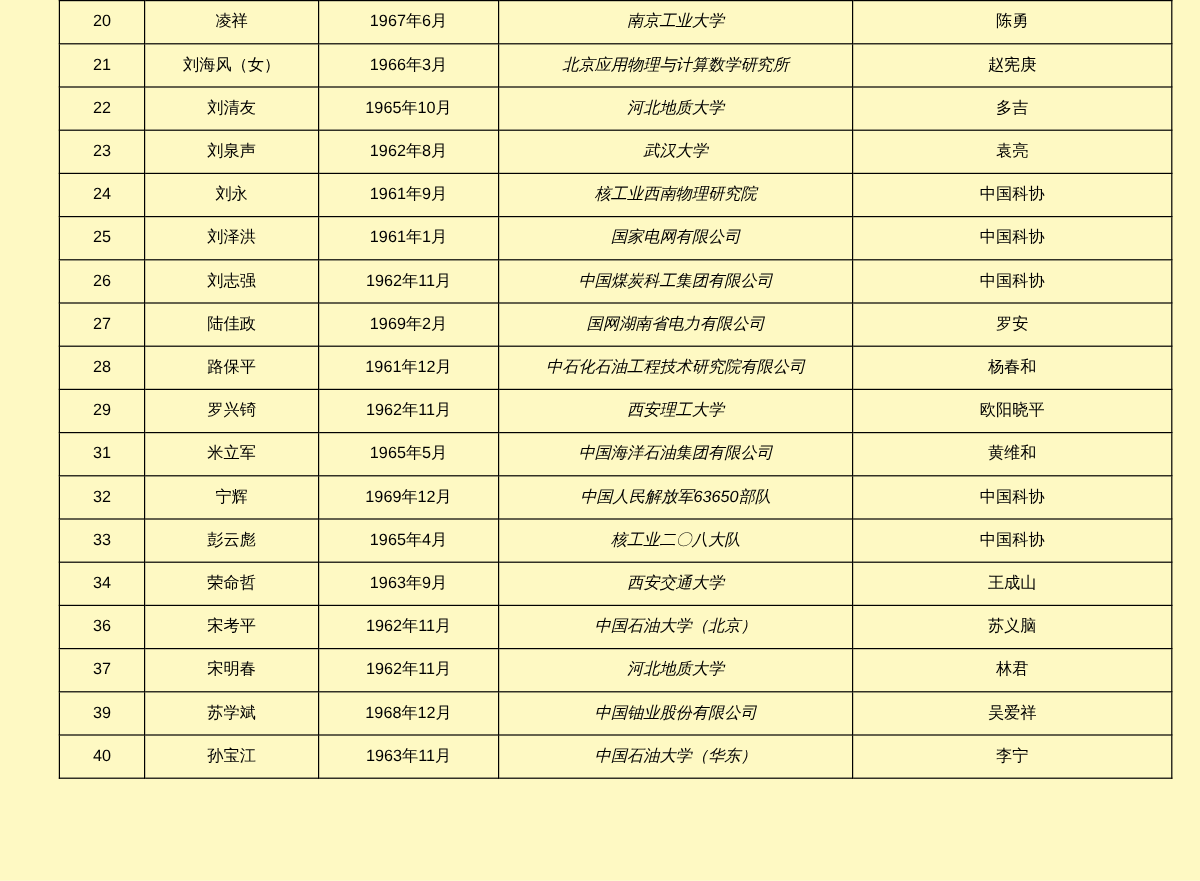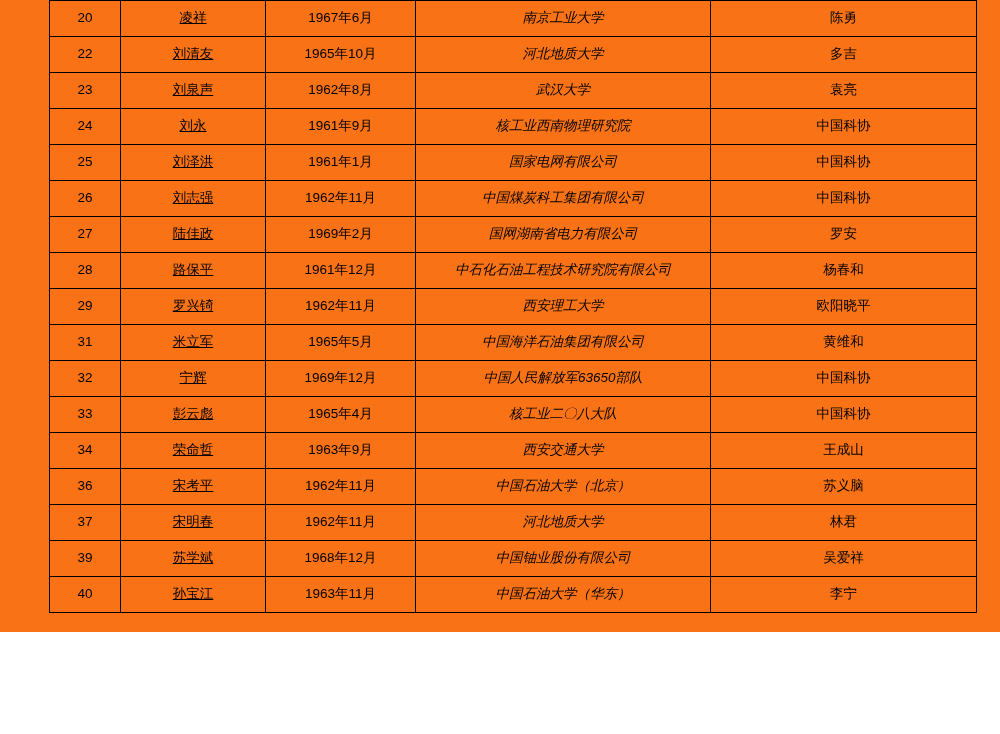--- a/index.html
+++ b/index.html
@@ -10,63 +10,70 @@
   body {
     width: 1000px;
     height: 734px;
     font-family: "Liberation Sans", "DejaVu Sans", sans-serif;
     color: #000000;
     overflow: hidden;
   }
   .page {
     position: relative;
     width: 1000px;
-    height: 632px;
-    background: #f97316;
+    height: 734px;
+    background: #fef9c3;
   }
   table.candidate-table {
     border-collapse: collapse;
     table-layout: fixed;
     width: 902px;
     margin-left: 49px;
     margin-top: 0;
   }
   table.candidate-table td {
     border: 1px solid #000000;
     height: 35px;
     font-size: 13.5px;
     text-align: center;
     vertical-align: middle;
     padding: 0 2px;
     line-height: 1.2;
     white-space: nowrap;
     overflow: hidden;
   }
   td.col-num   { width: 66px; }
-  td.col-name  { width: 140px; text-decoration: underline; }
+  td.col-name  { width: 140px; }
   td.col-birth { width: 145px; }
   td.col-org   { width: 290px; font-style: italic; }
   td.col-rec   { width: 261px; margin-left: 48px; }
 
   td.col-num, td.col-birth {
     font-size: 12.5px;
   }
 </style>
 </head>
 <body>
 
 <div class="page">
   <table class="candidate-table">
     <tbody>
       <tr>
         <td class="col-num">20</td>
         <td class="col-name">凌祥</td>
         <td class="col-birth">1967年6月</td>
         <td class="col-org">南京工业大学</td>
         <td class="col-rec">陈勇</td>
+      </tr>
+      <tr>
+        <td class="col-num">21</td>
+        <td class="col-name">刘海风（女）</td>
+        <td class="col-birth">1966年3月</td>
+        <td class="col-org">北京应用物理与计算数学研究所</td>
+        <td class="col-rec">赵宪庚</td>
       </tr>
       <tr>
         <td class="col-num">22</td>
         <td class="col-name">刘清友</td>
         <td class="col-birth">1965年10月</td>
         <td class="col-org">河北地质大学</td>
         <td class="col-rec">多吉</td>
       </tr>
       <tr>
         <td class="col-num">23</td>

